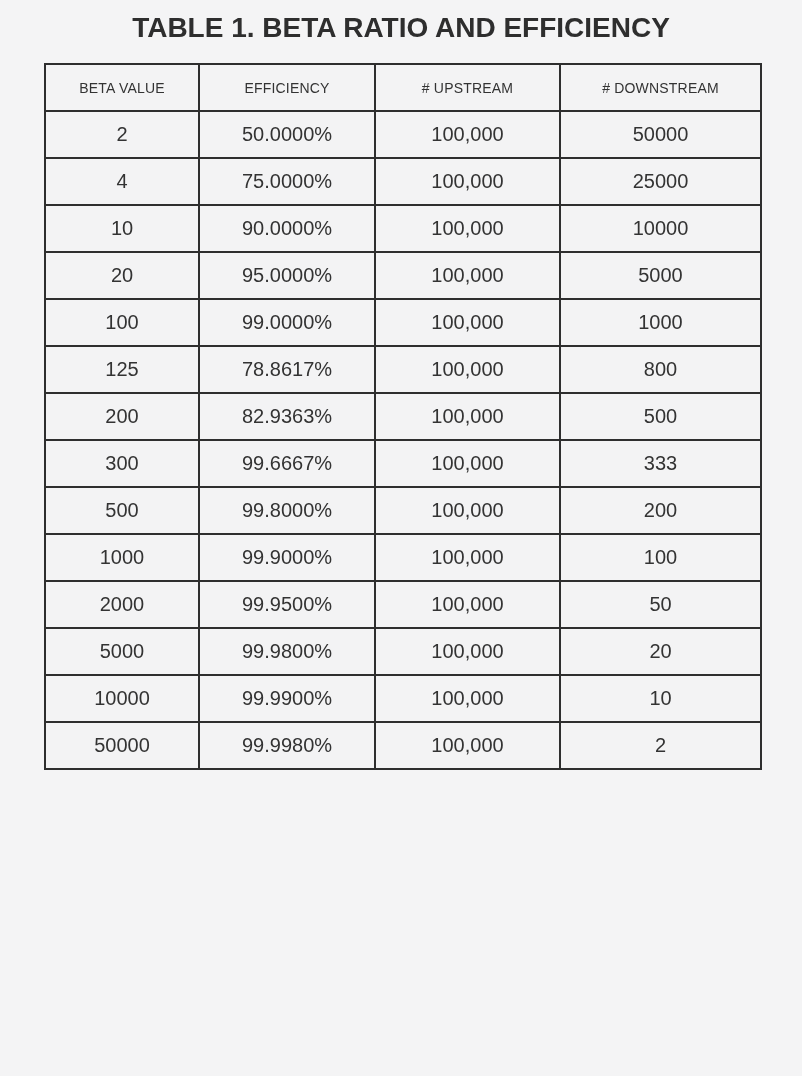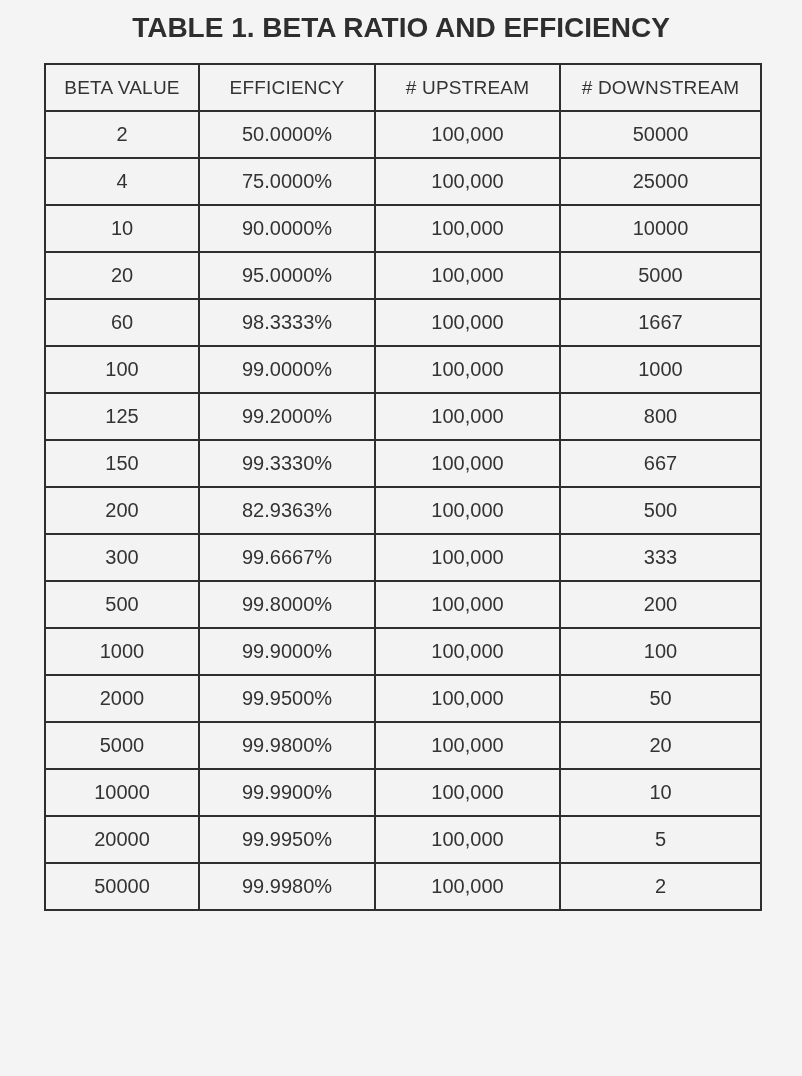--- a/index.html
+++ b/index.html
@@ -48,21 +48,21 @@
     vertical-align: middle;
     height: 45px;
     padding: 0;
     font-size: 20px;
     font-weight: 400;
     color: #333333;
     white-space: nowrap;
     overflow: hidden;
   }
   .beta-table th {
-    font-size: 19px;
+    font-size: 14px;
     letter-spacing: 0.2px;
   }
 </style>
 </head>
 <body>
 
 <div class="page">
 
   <h1 class="title">TABLE 1. BETA RATIO AND EFFICIENCY</h1>
 
@@ -100,42 +100,30 @@
           <td>100,000</td>
           <td>10000</td>
         </tr>
         <tr>
           <td>20</td>
           <td>95.0000%</td>
           <td>100,000</td>
           <td>5000</td>
         </tr>
         <tr>
-          <td>60</td>
-          <td>98.3333%</td>
-          <td>100,000</td>
-          <td>1667</td>
-        </tr>
-        <tr>
           <td>100</td>
           <td>99.0000%</td>
           <td>100,000</td>
           <td>1000</td>
         </tr>
         <tr>
           <td>125</td>
-          <td>99.2000%</td>
+          <td>78.8617%</td>
           <td>100,000</td>
           <td>800</td>
-        </tr>
-        <tr>
-          <td>150</td>
-          <td>99.3330%</td>
-          <td>100,000</td>
-          <td>667</td>
         </tr>
         <tr>
           <td>200</td>
           <td>82.9363%</td>
           <td>100,000</td>
           <td>500</td>
         </tr>
         <tr>
           <td>300</td>
           <td>99.6667%</td>
@@ -166,26 +154,20 @@
           <td>100,000</td>
           <td>20</td>
         </tr>
         <tr>
           <td>10000</td>
           <td>99.9900%</td>
           <td>100,000</td>
           <td>10</td>
         </tr>
         <tr>
-          <td>20000</td>
-          <td>99.9950%</td>
-          <td>100,000</td>
-          <td>5</td>
-        </tr>
-        <tr>
           <td>50000</td>
           <td>99.9980%</td>
           <td>100,000</td>
           <td>2</td>
         </tr>
       </tbody>
   </table>
 
 </div>
 

